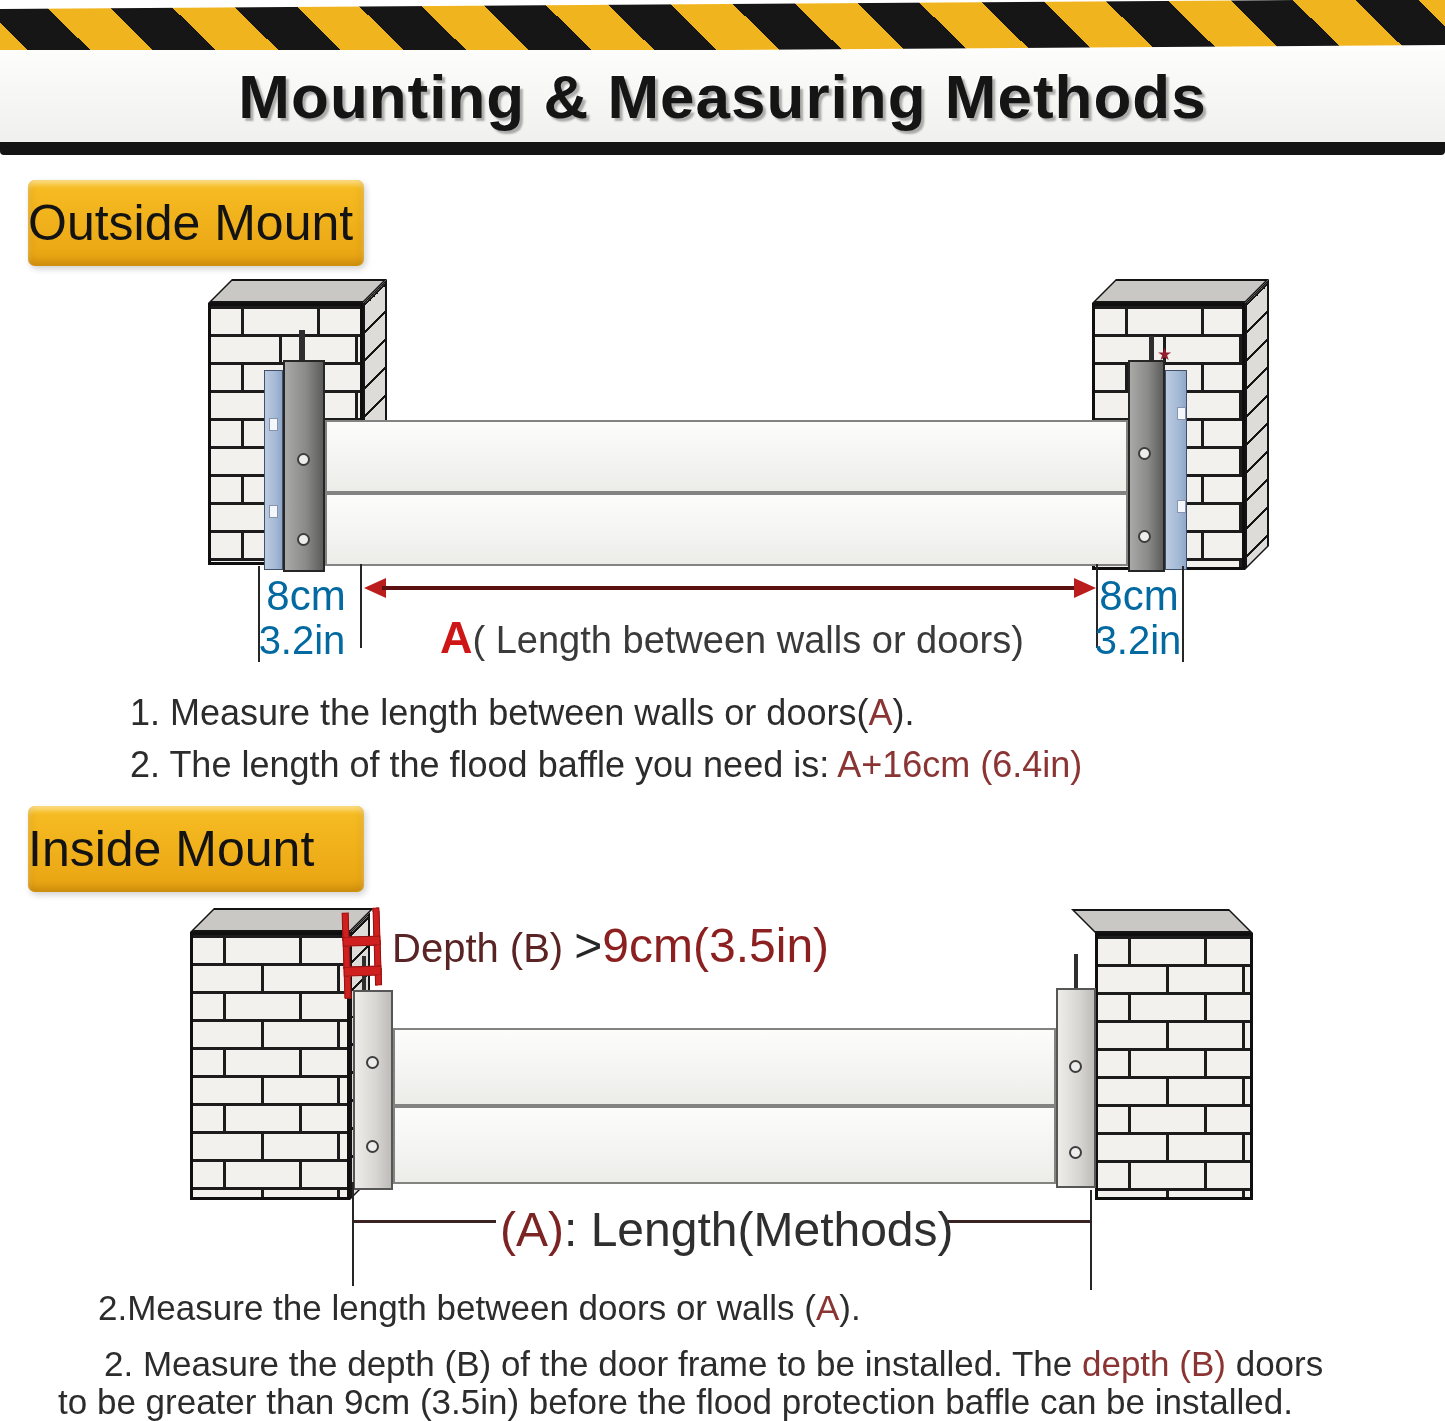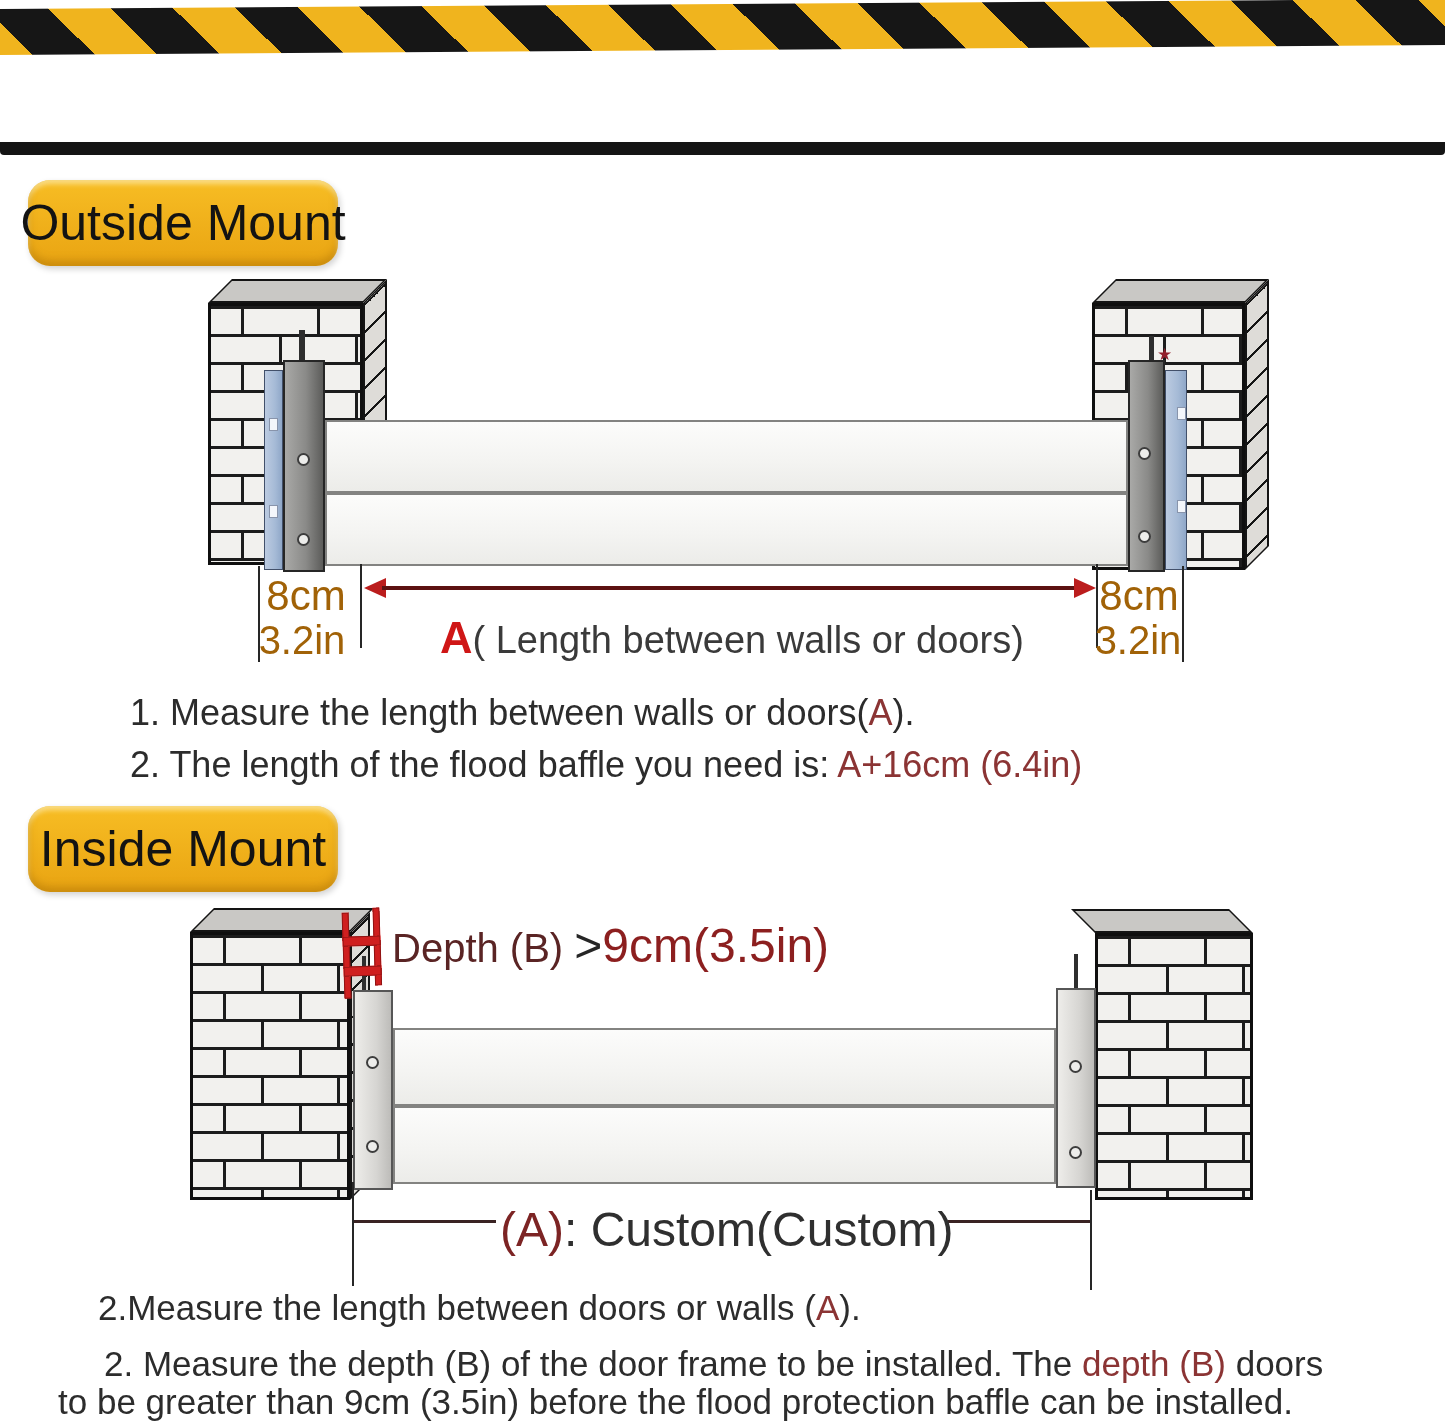--- a/index.html
+++ b/index.html
@@ -21,24 +21,24 @@
   }
   .title {
     font-size:62px; font-weight:700; color:#151515; letter-spacing:1px;
     text-shadow:3px 3px 2px rgba(0,0,0,0.30), -1px -1px 0 #ffffff;
     white-space:nowrap;
   }
   .blackbar { position:absolute; left:0; top:142px; width:100%; height:13px; background:#141414; border-radius:0 0 4px 4px; }
 
   
   .ylabel {
-    position:absolute; left:28px; width:310px; height:86px; border-radius:22px;
+    position:absolute; left:28px; width:336px; height:86px; border-radius:7px;
     background:linear-gradient(#f7bd24,#e9a412);
     box-shadow:inset 0 -5px 8px rgba(140,90,0,.35), inset 0 4px 5px rgba(255,236,170,.75), 2px 3px 6px rgba(0,0,0,.18);
-    display:flex; align-items:center; justify-content:center;
+    display:flex; align-items:center; 
     font-size:50px; color:#131313; white-space:nowrap;
   }
 
   
   .pillar { position:absolute; }
   .p-front {
     position:absolute; left:0; top:0; width:100%; height:100%; z-index:2;
     box-sizing:border-box; border:3px solid #0f0f0f;
     background-color:#f2f1ee;
     background-image:
@@ -103,28 +103,31 @@
   .ah.left  { border-top:10px solid transparent; border-bottom:10px solid transparent; border-right:22px solid #bb1d1d; }
   .ah.right { border-top:10px solid transparent; border-bottom:10px solid transparent; border-left:22px solid #bb1d1d; }
   .dline { position:absolute; height:3px; background:#3a2323; z-index:6; }
 
   
   .txt { position:absolute; white-space:nowrap; color:#2c2c2c; z-index:7; }
   .center { text-align:center; }
   .redA { color:#cf1616; font-weight:700; }
   .maroon { color:#8b3434; }
   .darkmaroon { color:#5a2424; }
-  .measure { font-size:40px; color:#a16207;text-align:center; }
+  .measure { font-size:40px; color:#0369a1;text-align:center; }
 </style>
 </head>
 <body>
 
 <div class="canvas">
 
   <div class="hazard"></div>
+  <div class="titleband">
+    <div class="title">Mounting &amp; Measuring Methods</div>
+  </div>
   <div class="blackbar"></div>
 
   <div>
     <div class="ylabel" style="top:180px">
       <span>Outside Mount</span>
     </div>
 
     <div class="pillar" style="left:208px;top:303px;width:155px;height:262px">
       <div class="p-top"></div>
       <div class="p-side"></div>
@@ -217,21 +220,21 @@
     <div class="hole" style="left:1069px;top:1146px"></div>
 
     <div class="panel" style="left:393px;top:1028px;width:663px;height:78px"></div>
     <div class="panel" style="left:393px;top:1106px;width:663px;height:78px"></div>
 
     <div class="tick" style="left:352px;top:1182px;height:104px"></div>
     <div class="tick" style="left:1090px;top:1190px;height:100px"></div>
     <div class="dline" style="left:354px;top:1220px;width:142px"></div>
     <div class="dline" style="left:948px;top:1220px;width:142px"></div>
     <div class="txt" style="left:500px;top:1202px;width:450px;text-align:center;font-size:48px;color:#2f2f2f">
-      <span style="color:#7c2424">(A)</span><span>: Custom(Custom)</span>
+      <span style="color:#7c2424">(A)</span><span>: Length(Methods)</span>
     </div>
 
     <div class="txt" style="left:98px;top:1288px;font-size:35px">
       <span>2.Measure the length between doors or walls (</span><span class="maroon">A</span><span>).</span>
     </div>
     <div class="txt" style="left:104px;top:1344px;font-size:35px">
       <span>2. Measure the depth (B) of the door frame to be installed. The </span><span class="maroon">depth (B)</span><span> doors</span>
     </div>
     <div class="txt" style="left:58px;top:1382px;font-size:35px">
       <span>to be greater than 9cm (3.5in) before the flood protection baffle can be installed.</span>

